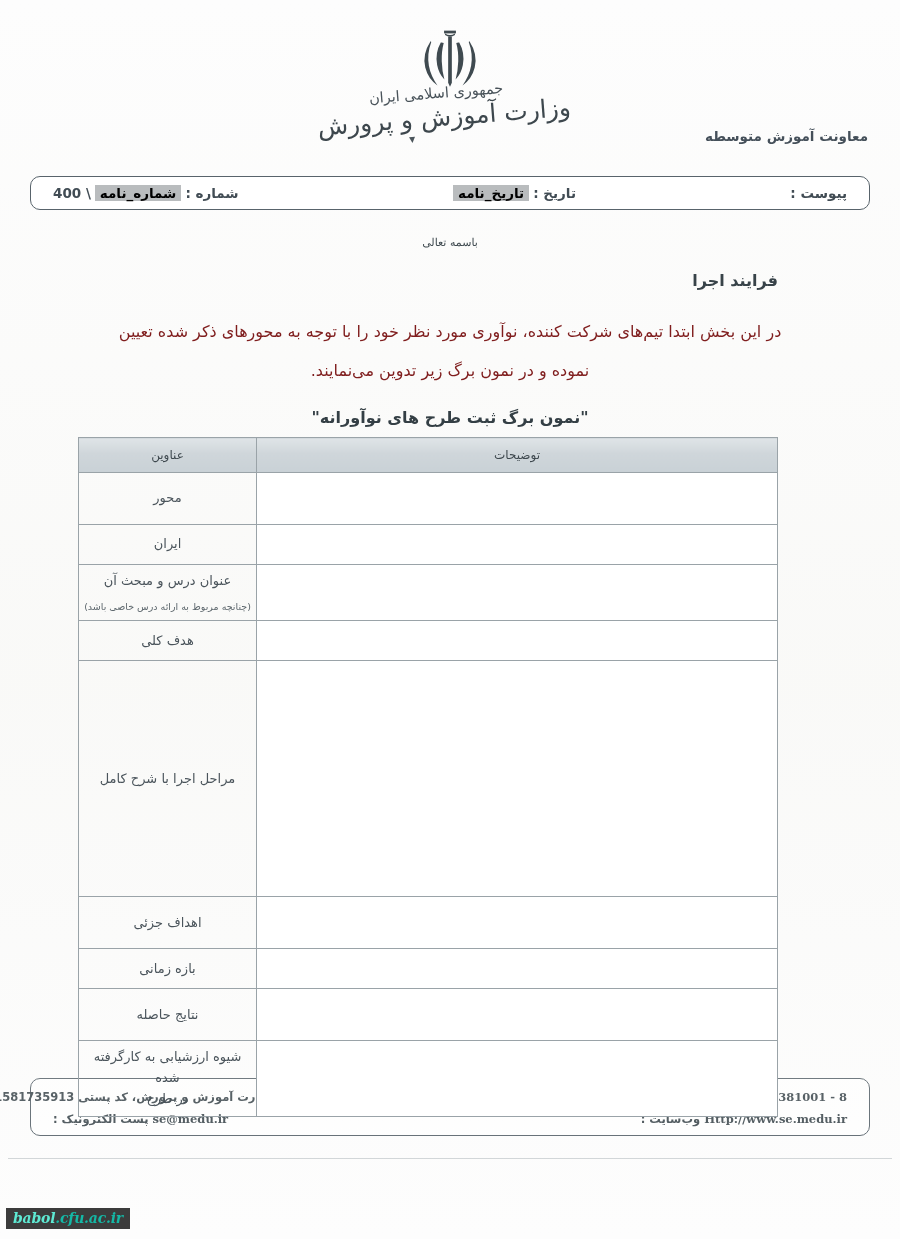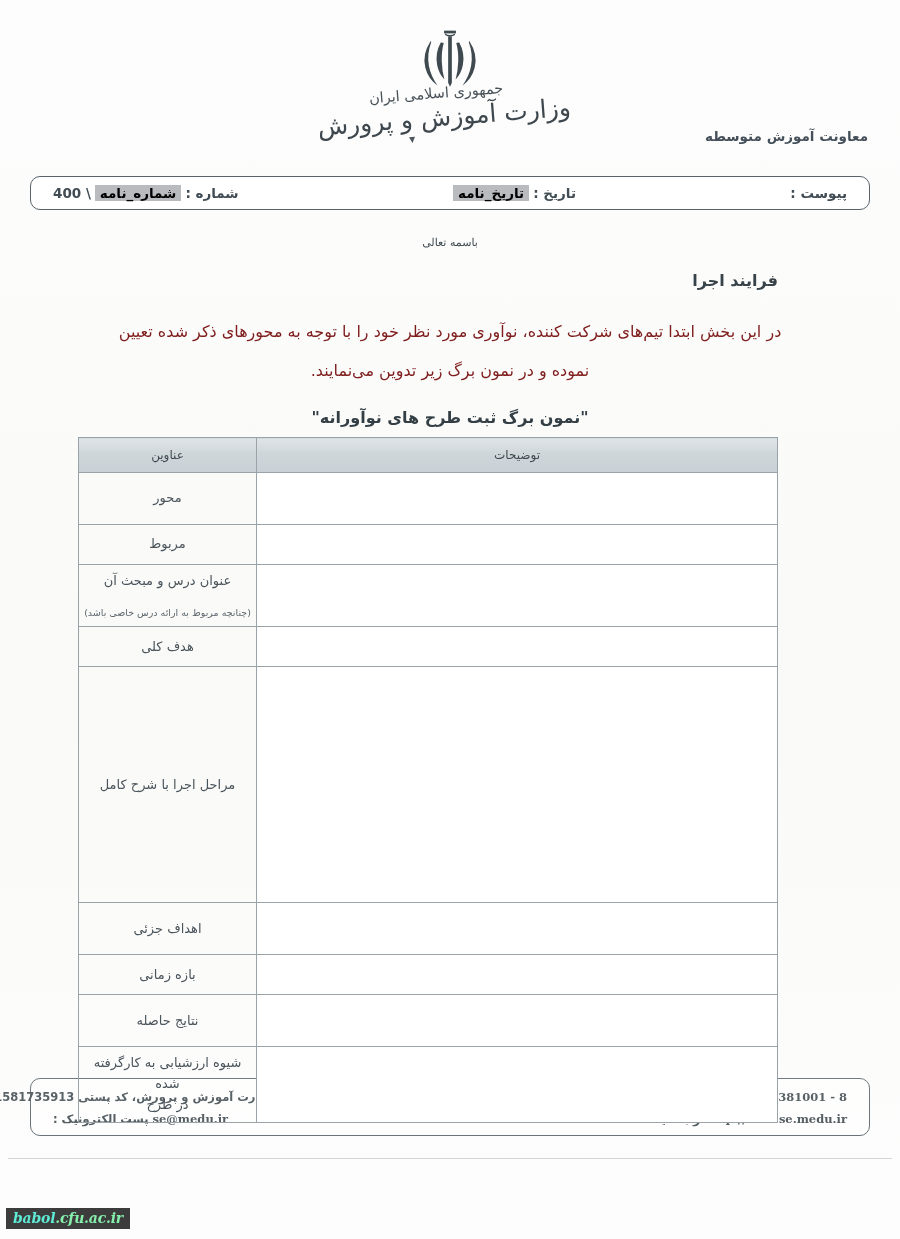--- a/index.html
+++ b/index.html
@@ -183,21 +183,21 @@
   td.label-cell {
     font-size: 13px;
     color: #4a545b;
     padding: 6px 4px;
     line-height: 1.6;
   }
   td.label-cell .note {
     display: block;
     font-size: 9.5px;
     color: #5c666c;
-    margin-top: 14px;
+    margin-top: 8px;
     line-height: 1.5;
   }
   td.value-cell { background: #ffffff; }
 
   
   .footer-box {
     position: absolute;
     left: 30px;
     right: 30px;
     top: 1078px;
@@ -236,21 +236,21 @@
     padding: 2px 7px 3px 7px;
     font-family: "DejaVu Serif", "Liberation Serif", serif;
     font-style: italic;
     font-weight: bold;
     font-size: 14px;
     direction: ltr;
     z-index: 5;
     letter-spacing: -0.2px;
   }
   .wm-a { color: #5eead4; }
-  .wm-b { color: #86efac; }
+  .wm-b { color: #14b8a6; }
 </style>
 </head>
 <body>
 
 <div class="page">
   <div class="scan-tint"></div>
 
   <div class="content">
 
     <div class="letterhead">
@@ -315,21 +315,21 @@
             <th class="hdr col-title">عناوین</th>
           </tr>
         </thead>
         <tbody id="tbody">
             <tr style="height: 52px;">
               <td class="value-cell"></td>
               <td class="label-cell col-title"><span>محور</span></td>
             </tr>
             <tr style="height: 40px;">
               <td class="value-cell"></td>
-              <td class="label-cell col-title"><span>مربوط</span></td>
+              <td class="label-cell col-title"><span>ایران</span></td>
             </tr>
             <tr style="height: 52px;">
               <td class="value-cell"></td>
               <td class="label-cell col-title"><span>عنوان درس و مبحث آن</span><span class="note">(چنانچه مربوط به ارائه درس خاصی باشد)</span></td>
             </tr>
             <tr style="height: 40px;">
               <td class="value-cell"></td>
               <td class="label-cell col-title"><span>هدف کلی</span></td>
             </tr>
             <tr style="height: 236px;">

